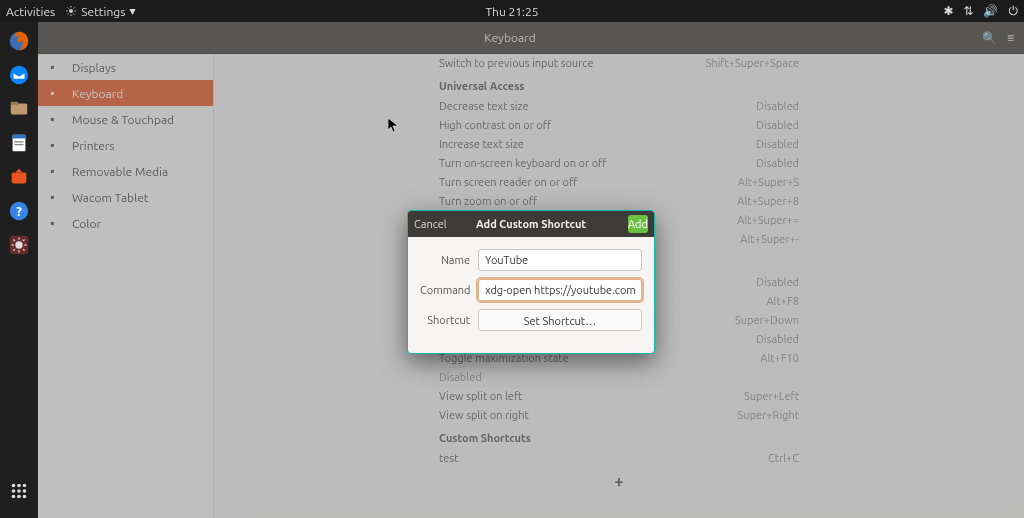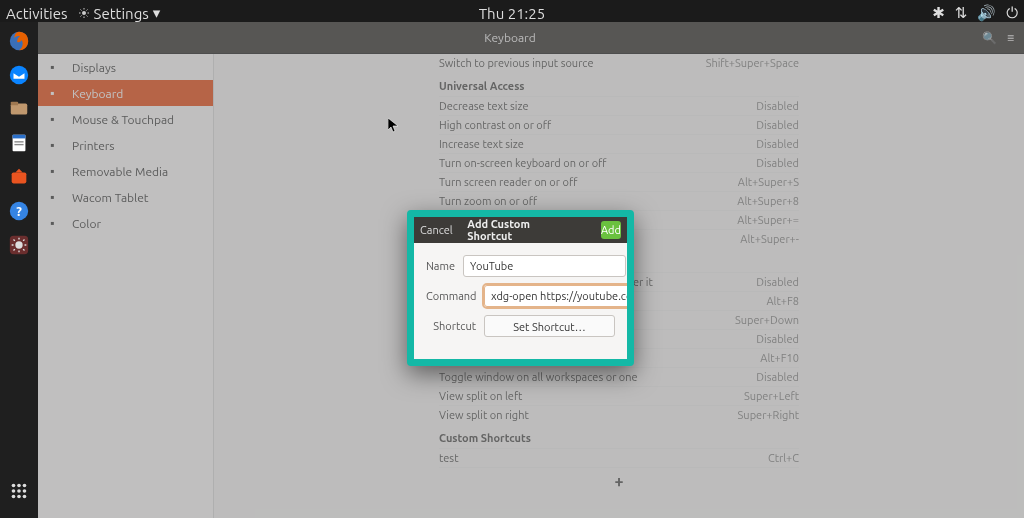--- a/index.html
+++ b/index.html
@@ -1,22 +1,22 @@
 <!DOCTYPE html>
 <html><head>
 <meta charset="utf-8">
 <style>
   * { box-sizing: border-box; margin: 0; padding: 0; font-family: Ubuntu, "Segoe UI", sans-serif; }
   html, body { width: 1024px; height: 518px; overflow: hidden; background: #2b2b2b; }
 
   
   .topbar {
     position: absolute; top: 0; left: 0; right: 0; height: 22px;
-    background: #1b1b1b; color: #ddd; font-size: 15px;
-    display: flex; align-items: flex-end; padding: 0 6px;
+    background: #1b1b1b; color: #ddd; font-size: 12px;
+    display: flex; align-items: center; padding: 0 6px;
   }
   .topbar .left { display: flex; align-items: center; gap: 10px; }
   .topbar .center { position: absolute; left: 50%; transform: translateX(-50%); }
   .topbar .right { margin-left: auto; display: flex; gap: 10px; align-items: center; }
   .topbar .app { display: flex; align-items: center; gap: 4px; }
   .topbar svg { width: 12px; height: 12px; fill: #ccc; }
 
   
   .dock {
     position: absolute; left: 0; top: 22px; bottom: 0; width: 38px;
@@ -79,23 +79,23 @@
   .add-row { text-align:center; font-size:16px; font-weight:bold; color:#555; padding:4px 0; border-top:1px solid #eee; cursor:pointer; }
 
   
   .overlay {
     position: absolute; left:38px; top:22px; right:0; bottom:0;
     background: rgba(120,120,120,0.45);
   }
 
   
   .dialog {
-    position: absolute; width: 227px;
+    position: absolute; width: 248px;
     left: calc(38px + (986px/2) - 124px); top: 210px;
-    background: #f6f5f4; border: 7px solid #14b8a6; border-radius: 4px;
+    background: #f6f5f4; border: 1px solid #14b8a6; border-radius: 4px;
     box-shadow: 0 8px 24px rgba(0,0,0,0.5); overflow: hidden;
     font-size: 11px; color: #333;
   }
   .dialog-header {
     height: 26px; background: #3d3b38; color: #eee;
     display: flex; align-items: center; padding: 0 6px; font-size: 11px;
   }
   .dlg-cancel { color: #ddd; cursor: pointer; }
   .dlg-title { position:absolute; left:50%; transform:translateX(-50%); font-weight:bold; }
   .dlg-add {
@@ -298,21 +298,20 @@
           </div>
           <div class="row">
             <span class="label">Toggle fullscreen mode</span>
             <span class="value">Disabled</span>
           </div>
           <div class="row">
             <span class="label">Toggle maximization state</span>
             <span class="value">Alt+F10</span>
           </div>
           <div class="row">
-            <span class="label">Toggle window on all workspaces or one</span>
             <span class="value">Disabled</span>
           </div>
           <div class="row">
             <span class="label">View split on left</span>
             <span class="value">Super+Left</span>
           </div>
           <div class="row">
             <span class="label">View split on right</span>
             <span class="value">Super+Right</span>
           </div>

